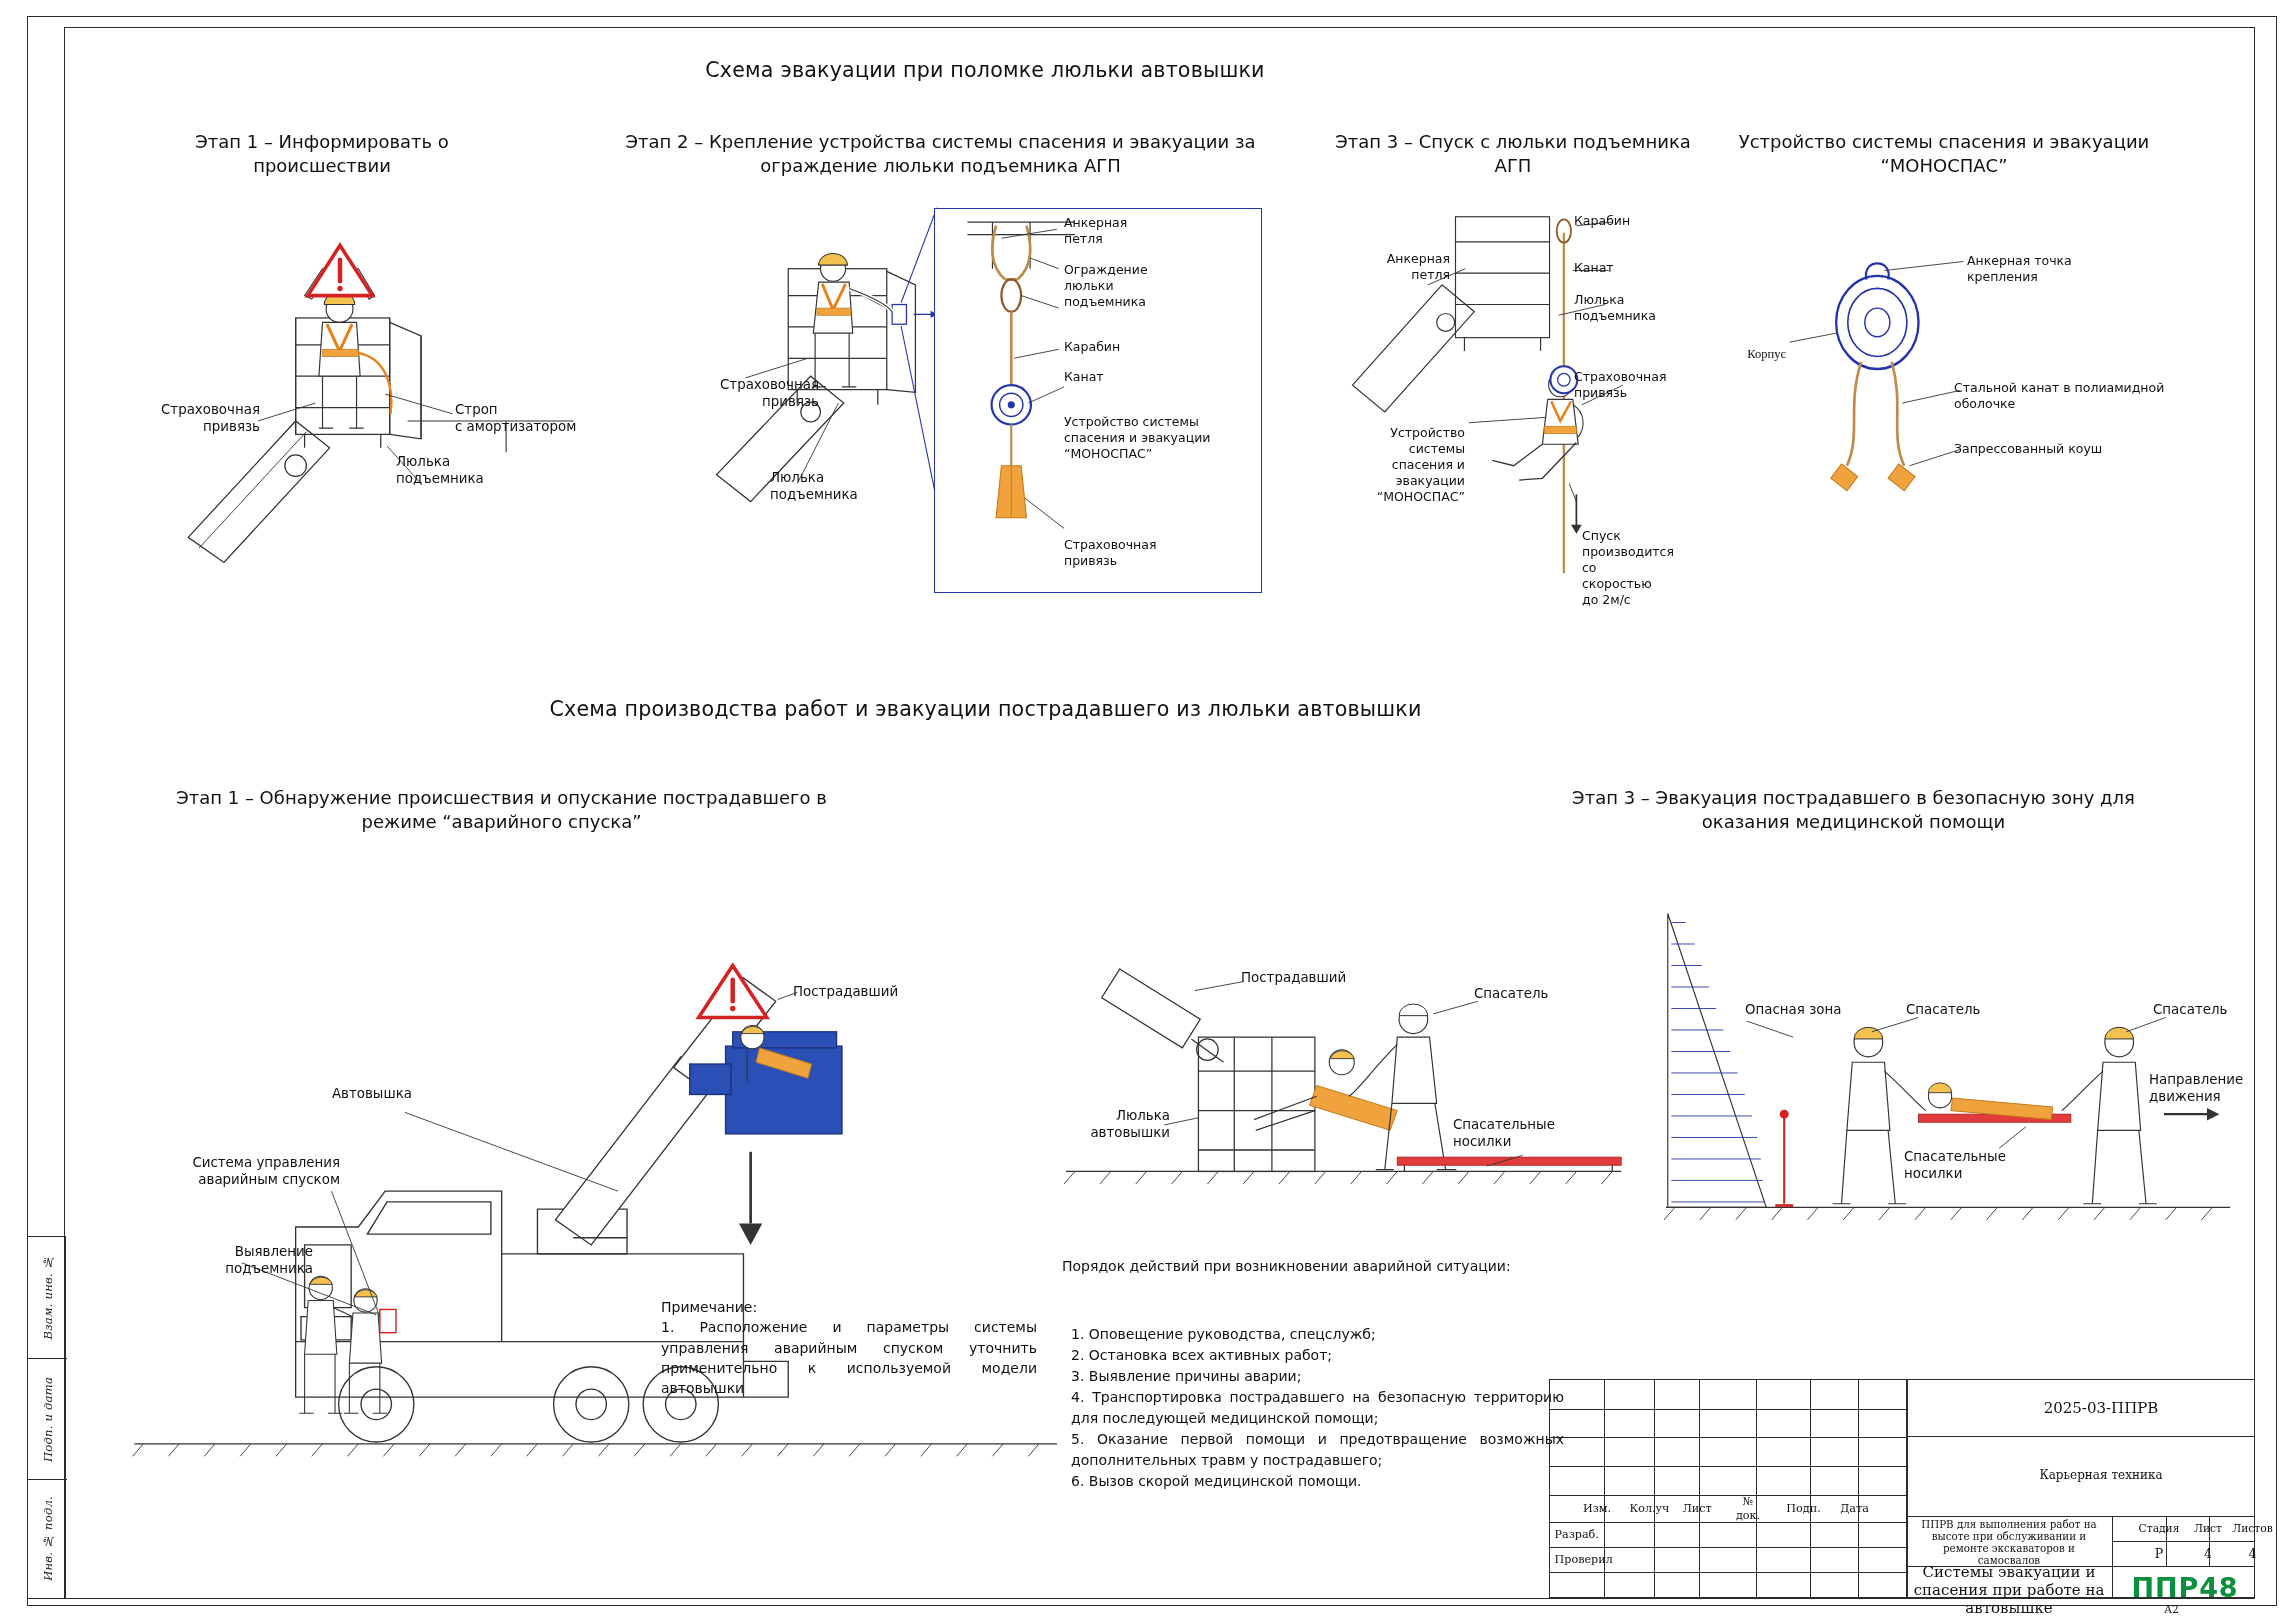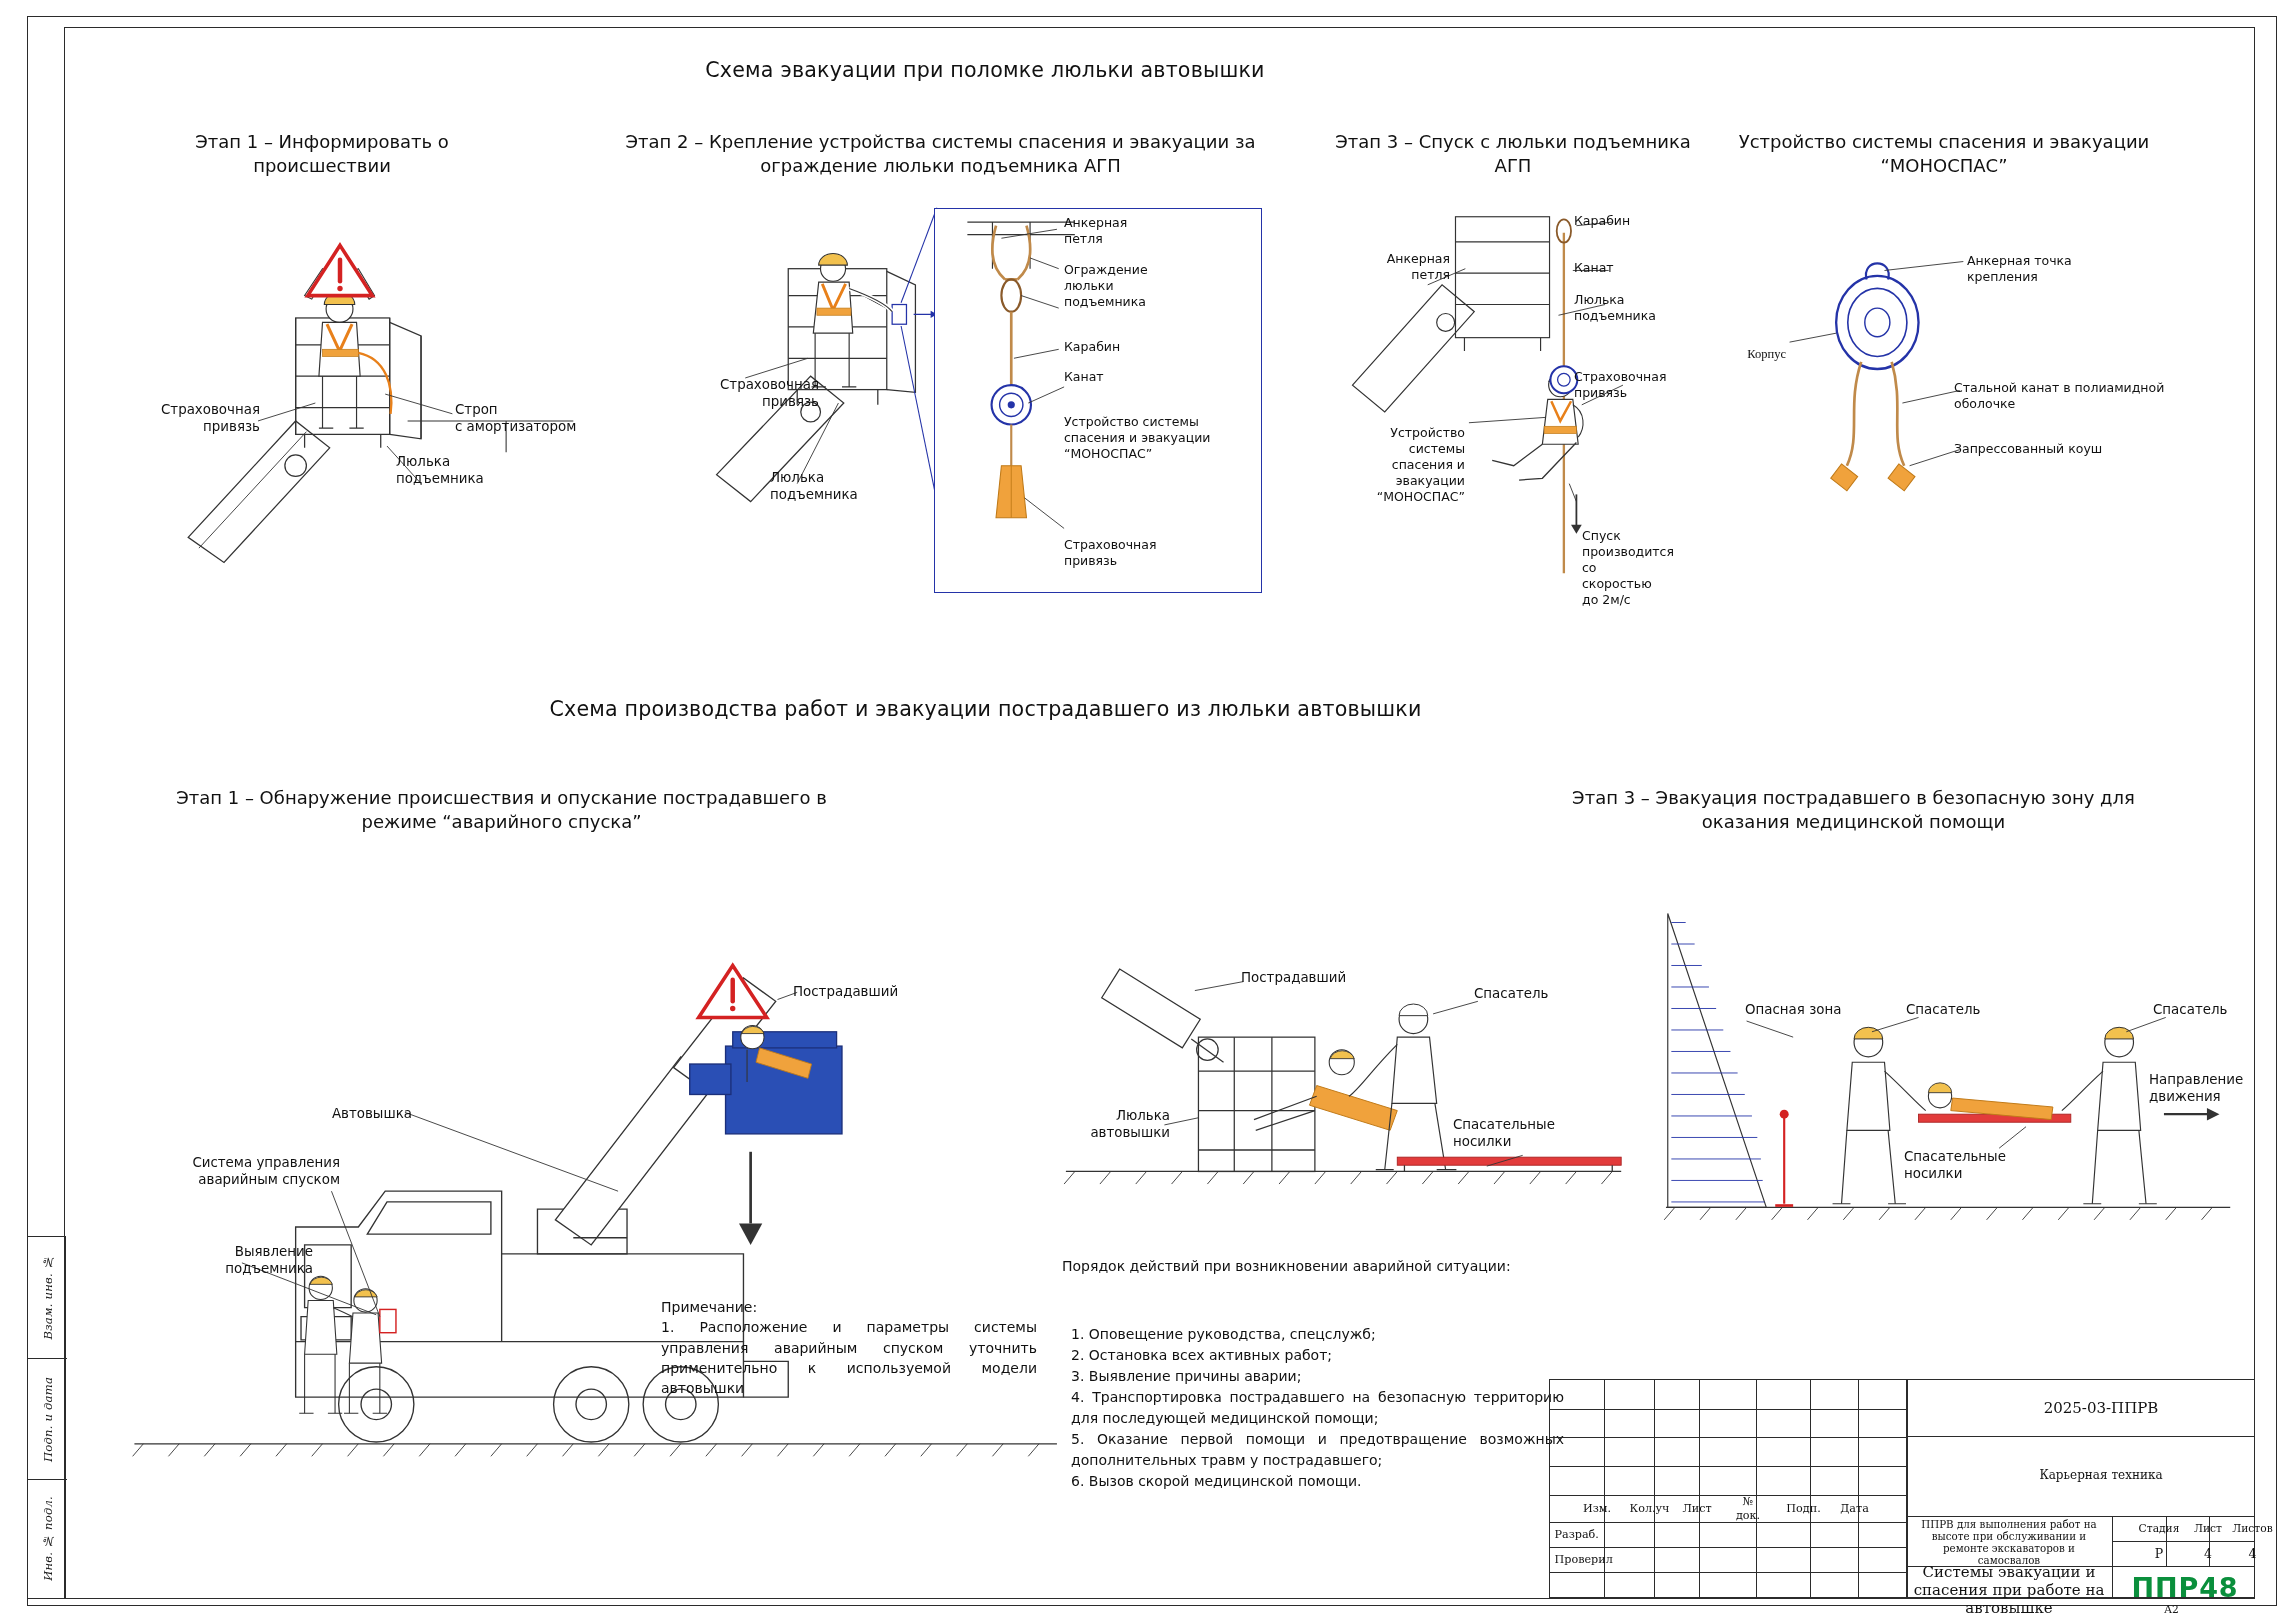--- a/index.html
+++ b/index.html
@@ -434,21 +434,21 @@
 
     <g stroke="#333" stroke-width="1">
       <path d="M868,1116 L890,1108"></path>
       <path d="M452,1242 L690,1330"></path>
       <path d="M370,1330 L424,1470"></path>
       <path d="M270,1410 L420,1468"></path>
     </g>
   </svg>
 
   <div class="lbl" style="left:793px; top:983px; width:161px;">Пострадавший</div>
-  <div class="lbl r" style="left:296px; top:1085px; width:116px;margin-top:20px;">Автовышка</div>
+  <div class="lbl r" style="left:296px; top:1085px; width:116px;">Автовышка</div>
   <div class="lbl r" style="left:170px; top:1154px; width:170px; white-space:pre-line;">Система управления
 аварийным спуском</div>
   <div class="lbl r" style="left:170px; top:1243px; width:143px; white-space:pre-line;">Выявление
 подъемника</div>
 
   <div class="note" style="left:661px; top:1297px; width:376px;">
     <div>Примечание:</div>
     <div style="text-align:justify;">1.  Расположение и параметры системы управления аварийным спуском уточнить применительно к используемой модели автовышки</div>
   </div>
 

